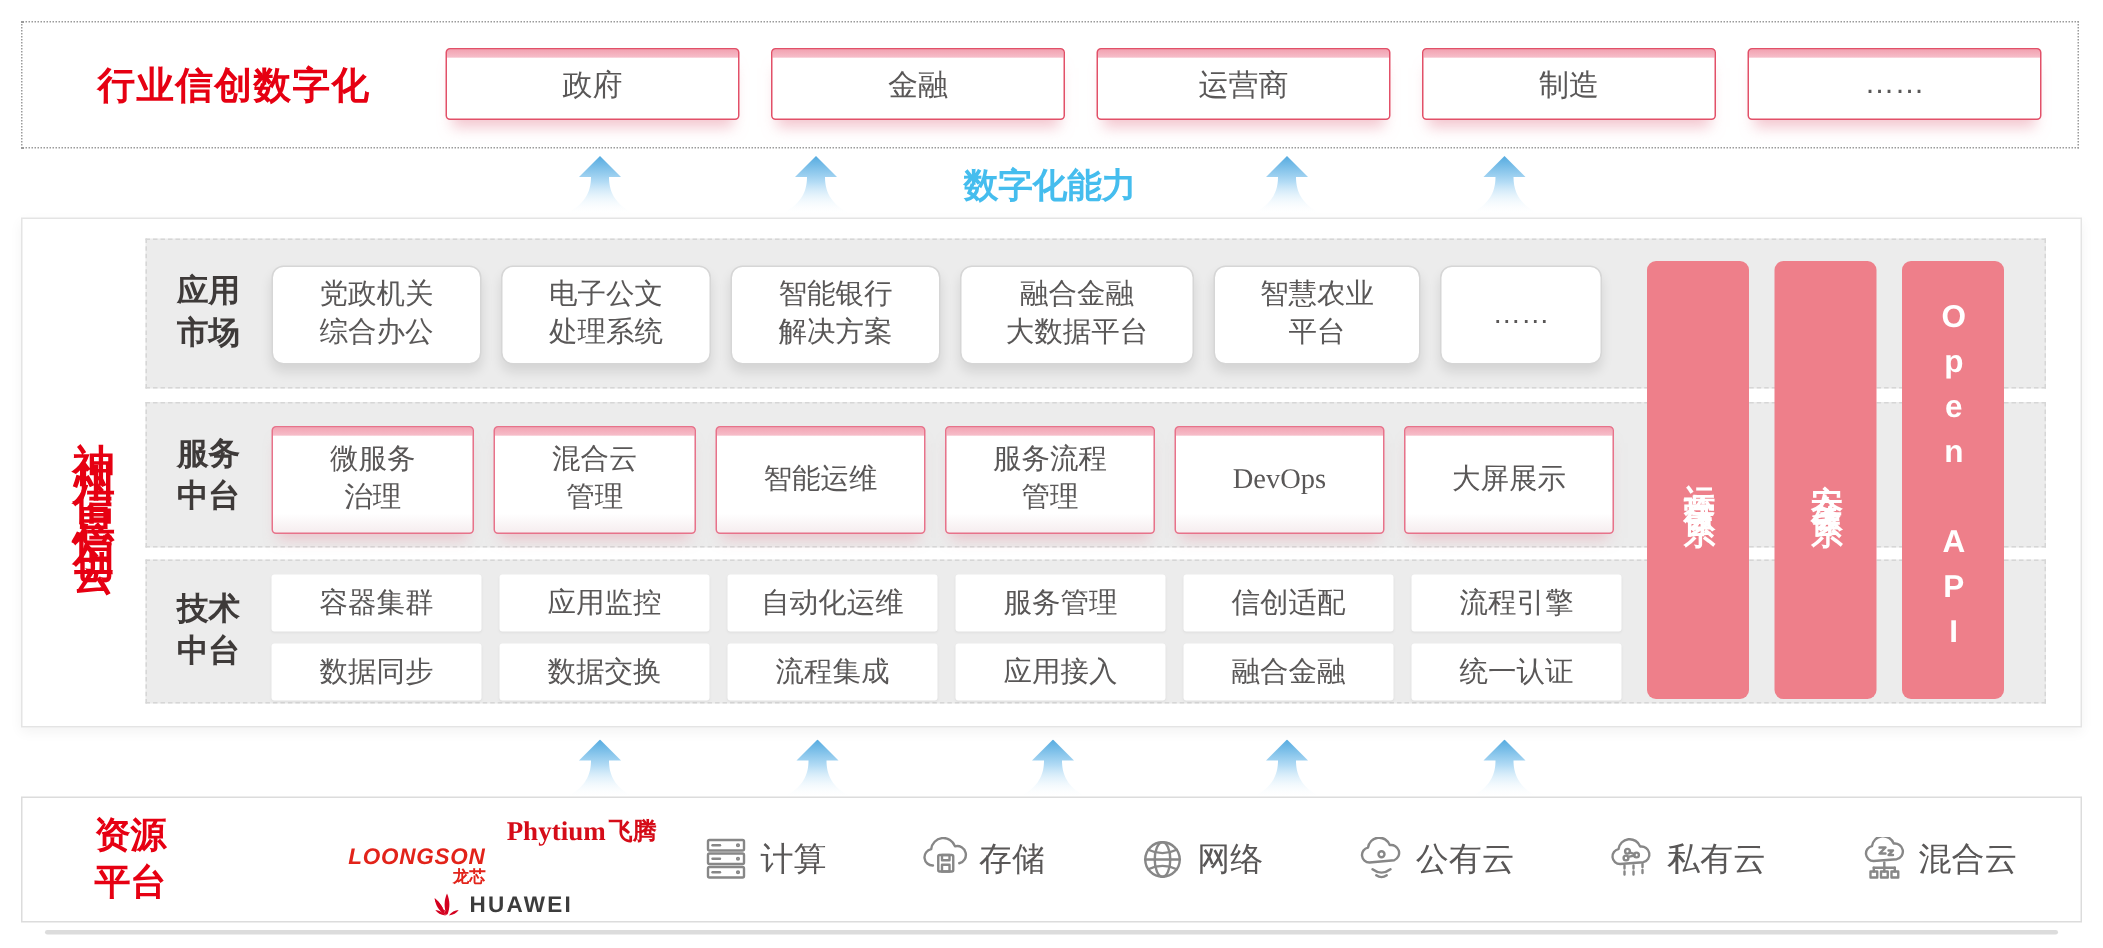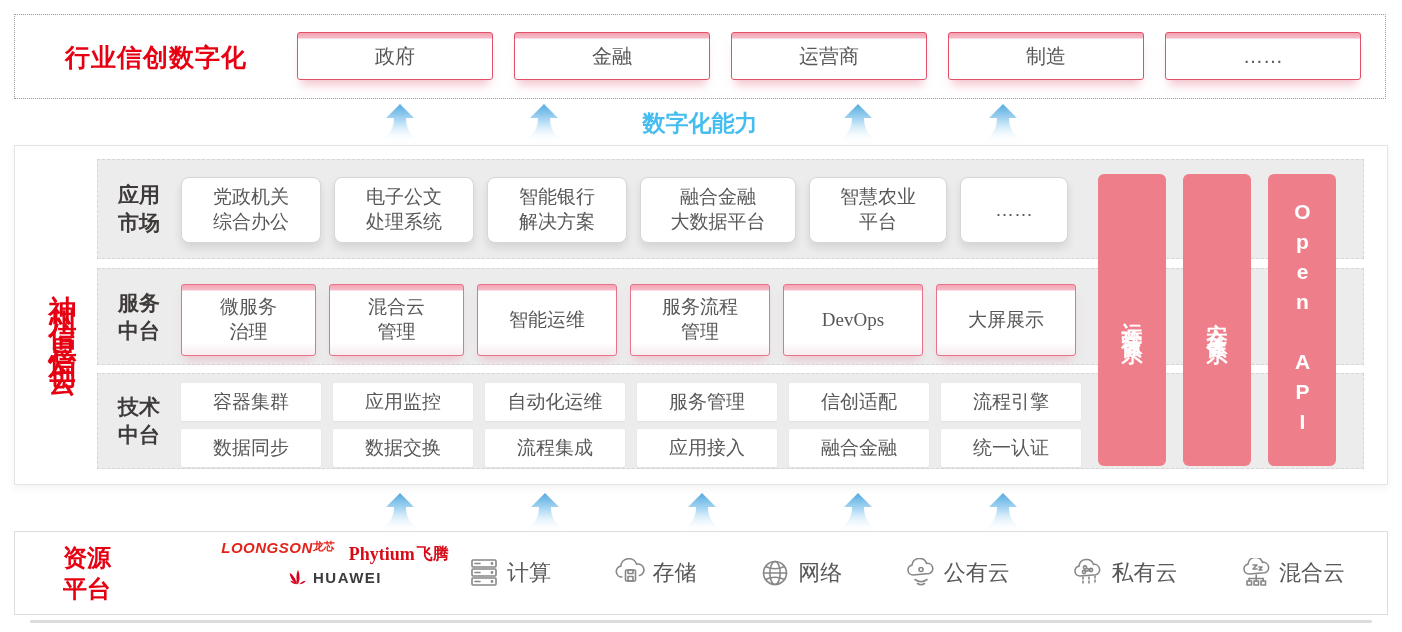--- a/index.html
+++ b/index.html
@@ -45,21 +45,21 @@
   .pillar{position:absolute;top:28px;width:68px;height:292px;background:#ee7f8a;border-radius:6px;
     display:flex;align-items:center;justify-content:center;writing-mode:vertical-rl;text-orientation:upright;
     color:#fff;font-size:21px;font-weight:bold;letter-spacing:7px;}
   .pillar-1{left:1083px;}.pillar-2{left:1168px;}.pillar-3{left:1253px;}
 
   
   .res-card{position:absolute;left:14px;top:531px;width:1374px;height:84px;background:#fff;border:1px solid #dcdcdc;box-sizing:border-box;}
   .res-label{position:absolute;left:48px;top:50%;transform:translateY(-50%);font-size:24px;font-weight:bold;color:#e60012;white-space:pre-line;line-height:1.3;}
   .vendors{position:absolute;left:200px;top:8px;width:240px;display:flex;flex-direction:column;align-items:center;gap:3px;}
   .vendor-row1{display:flex;align-items:flex-start;gap:14px;}
-  .loongson-block{display:flex;align-items:flex-start;line-height:1;}
+  .loongson-block{display:flex;flex-direction:column;align-items:flex-end;line-height:1;margin-top:24px;}
   .loongson-en{font-size:15px;font-weight:900;font-style:italic;color:#e2231a;letter-spacing:.5px;}
   .loongson-cn{font-size:11px;font-weight:bold;color:#e2231a;margin-top:1px;}
   .phytium-block{display:flex;align-items:center;gap:2px;margin-top:4px;}
   .phytium-en{font-size:18px;font-weight:bold;color:#d50c18;font-family:"Liberation Serif","DejaVu Serif",serif;}
   .phytium-cn{font-size:16px;font-weight:bold;color:#d50c18;}
   .huawei-block{display:flex;align-items:flex-end;gap:5px;}
   .huawei-txt{font-size:15px;font-weight:bold;color:#3c3c3c;letter-spacing:1.5px;}
   .res-items{position:absolute;left:452px;right:42px;top:0;bottom:0;display:flex;align-items:center;justify-content:space-between;}
   .res-item{display:flex;align-items:center;gap:6px;font-size:22px;color:#595757;}
   .res-item svg{stroke:#878787;fill:none;stroke-width:1.6;stroke-linejoin:round;stroke-linecap:round;}

